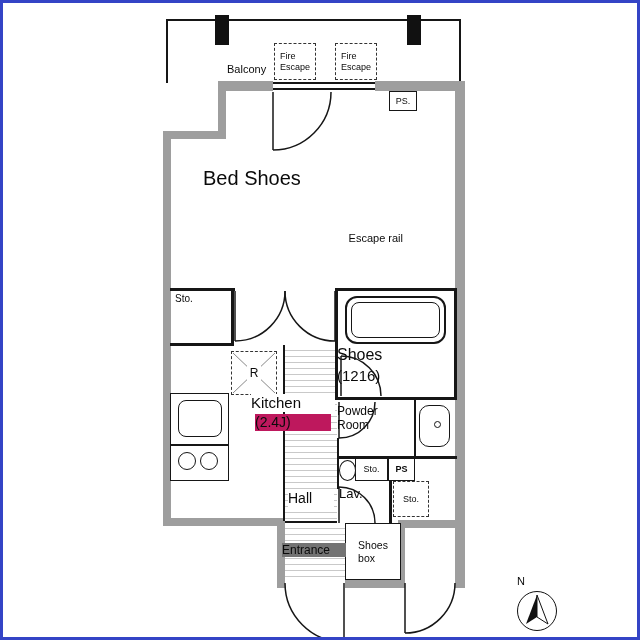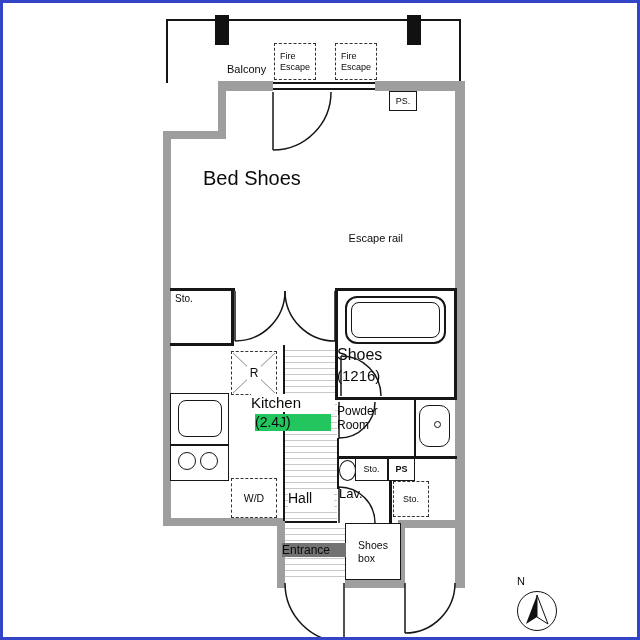--- a/index.html
+++ b/index.html
@@ -77,24 +77,21 @@
 
   <div class="box" style="left:167px;top:390px;width:59px;height:88px;"></div>
   <div class="t" style="left:167px;top:441px;width:59px;height:2px;"></div>
   <div class="a" style="left:175px;top:397px;width:44px;height:37px;border:1.5px solid var(--line,#161616);border-radius:8px;background:#fff;"></div>
   <div class="a" style="left:175px;top:449px;width:18px;height:18px;border:1.5px solid var(--line,#161616);border-radius:50%;"></div>
   <div class="a" style="left:197px;top:449px;width:18px;height:18px;border:1.5px solid var(--line,#161616);border-radius:50%;"></div>
   <div class="dsh ctr" style="left:228px;top:348px;width:46px;height:44px;background:transparent;">
     <span class="lbl" style="position:static;font-size:12px;background:#fff;padding:0 3px;z-index:1;">R</span>
   </div>
   <div class="lbl" style="left:248px;top:391px;width:84px;font-size:15px;background:#fff;z-index:2;">Kitchen</div>
-  <div class="lbl" style="left:252px;top:411px;width:76px;font-size:14px;background:#22c55e;z-index:2;">(2.4J)</div>
-  <div class="dsh ctr" style="left:228px;top:475px;width:46px;height:40px;">
-    <span class="lbl" style="position:static;font-size:10.5px;">W/D</span>
-  </div>
+  <div class="lbl" style="left:252px;top:411px;width:76px;font-size:14px;background:#be185d;z-index:2;">(2.4J)</div>
 
   <div class="a" style="left:332px;top:285px;width:122px;height:112px;border:3px solid var(--line,#161616);background:#fff;"></div>
   <div class="a" style="left:342px;top:293px;width:101px;height:48px;border:2px solid var(--line,#161616);border-radius:12px;"></div>
   <div class="a" style="left:348px;top:299px;width:89px;height:36px;border:1.5px solid var(--line,#161616);border-radius:8px;"></div>
   <div class="lbl" style="left:334px;top:342px;width:118px;font-size:16px;">Shoes</div>
   <div class="lbl" style="left:334px;top:364px;width:118px;font-size:15px;">(1216)</div>
 
   <div class="lbl" style="left:334px;top:401px;width:78px;font-size:12px;">Powder
 Room</div>
   <div class="a" style="left:416px;top:402px;width:31px;height:42px;border:1.5px solid var(--line,#161616);border-radius:10px;"></div>

